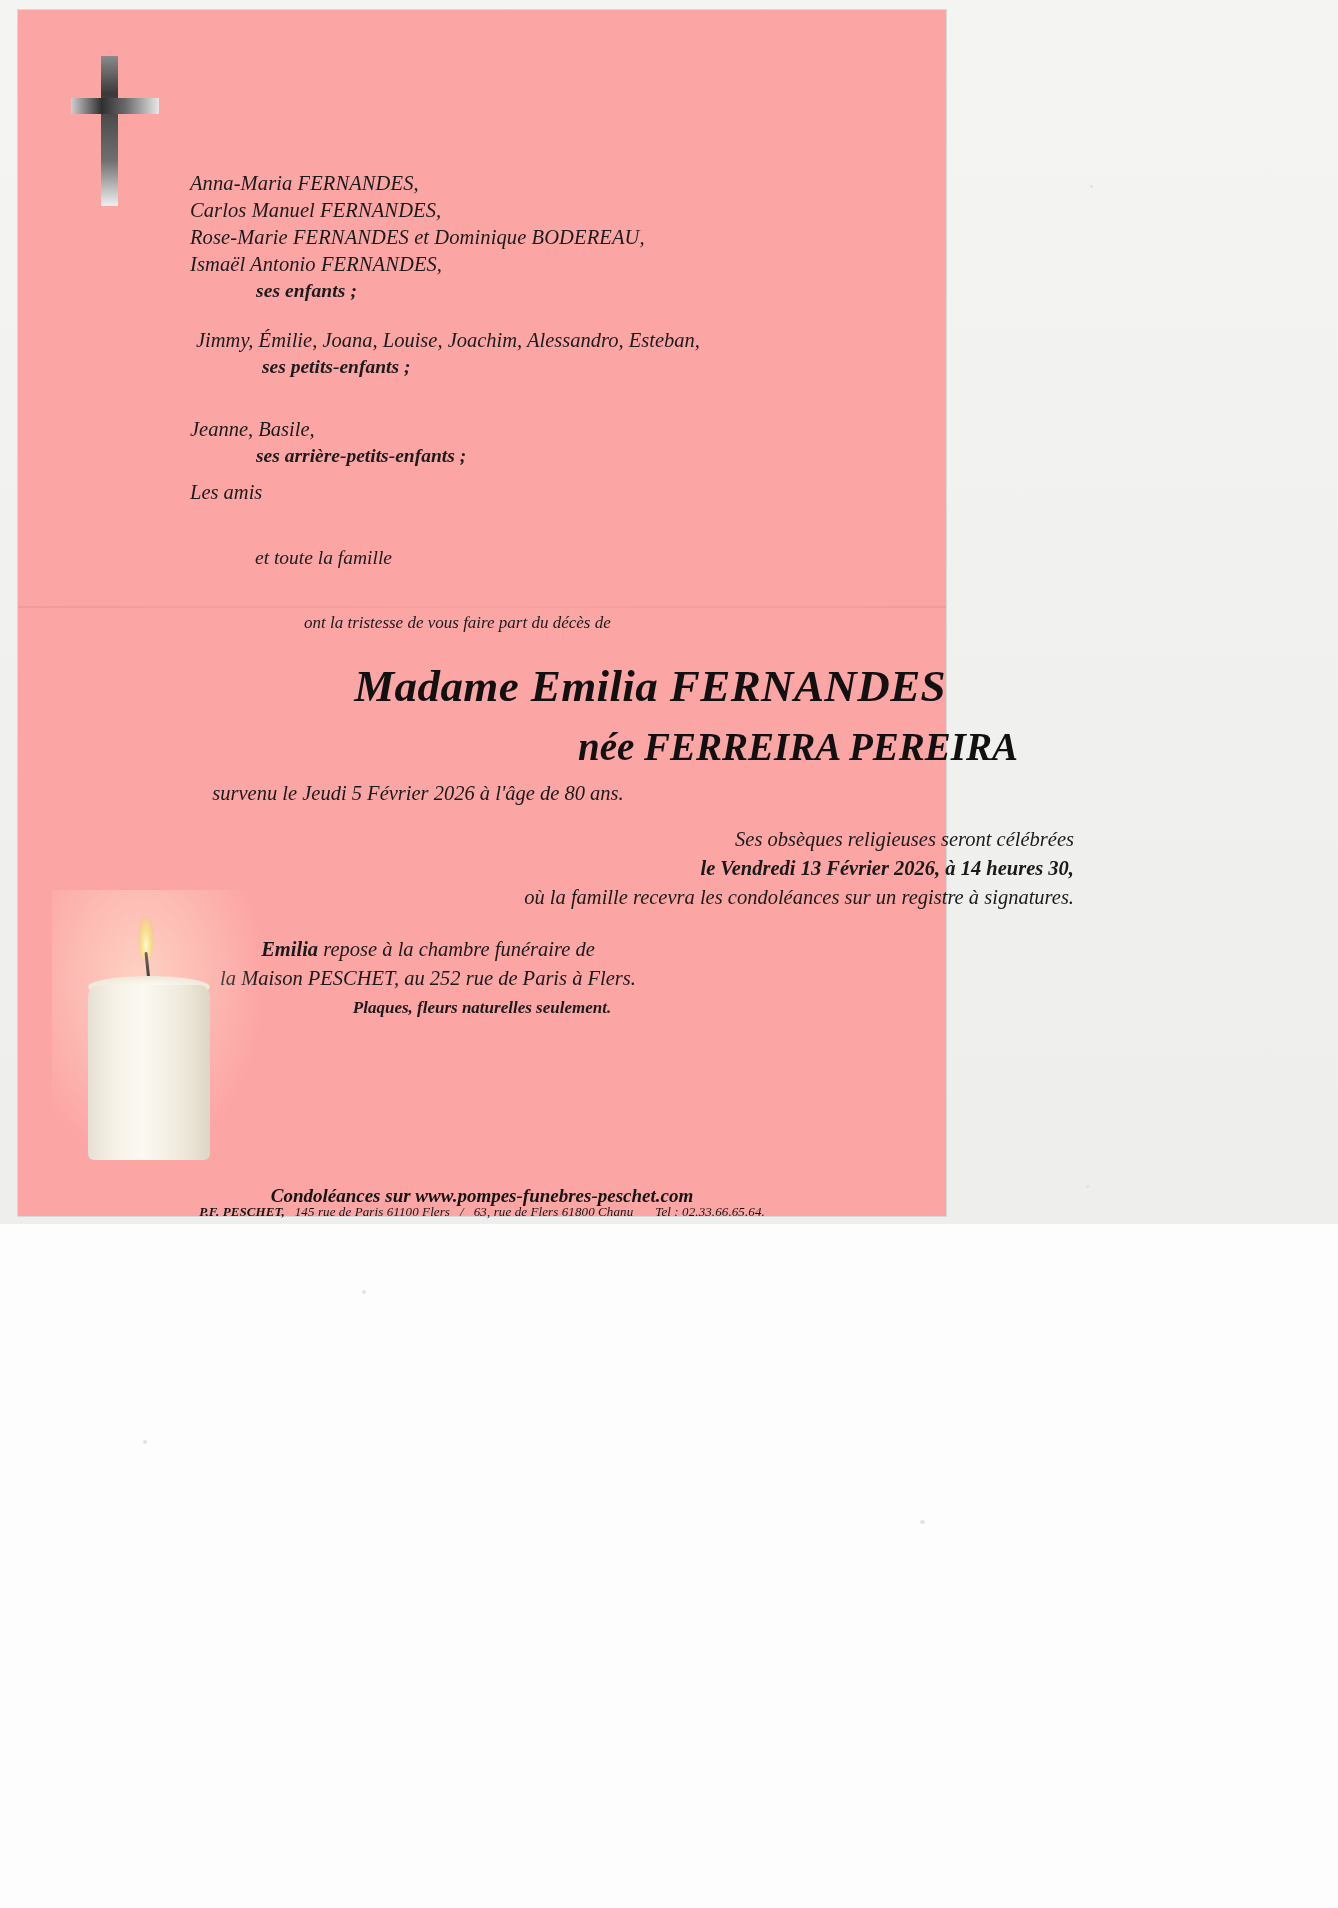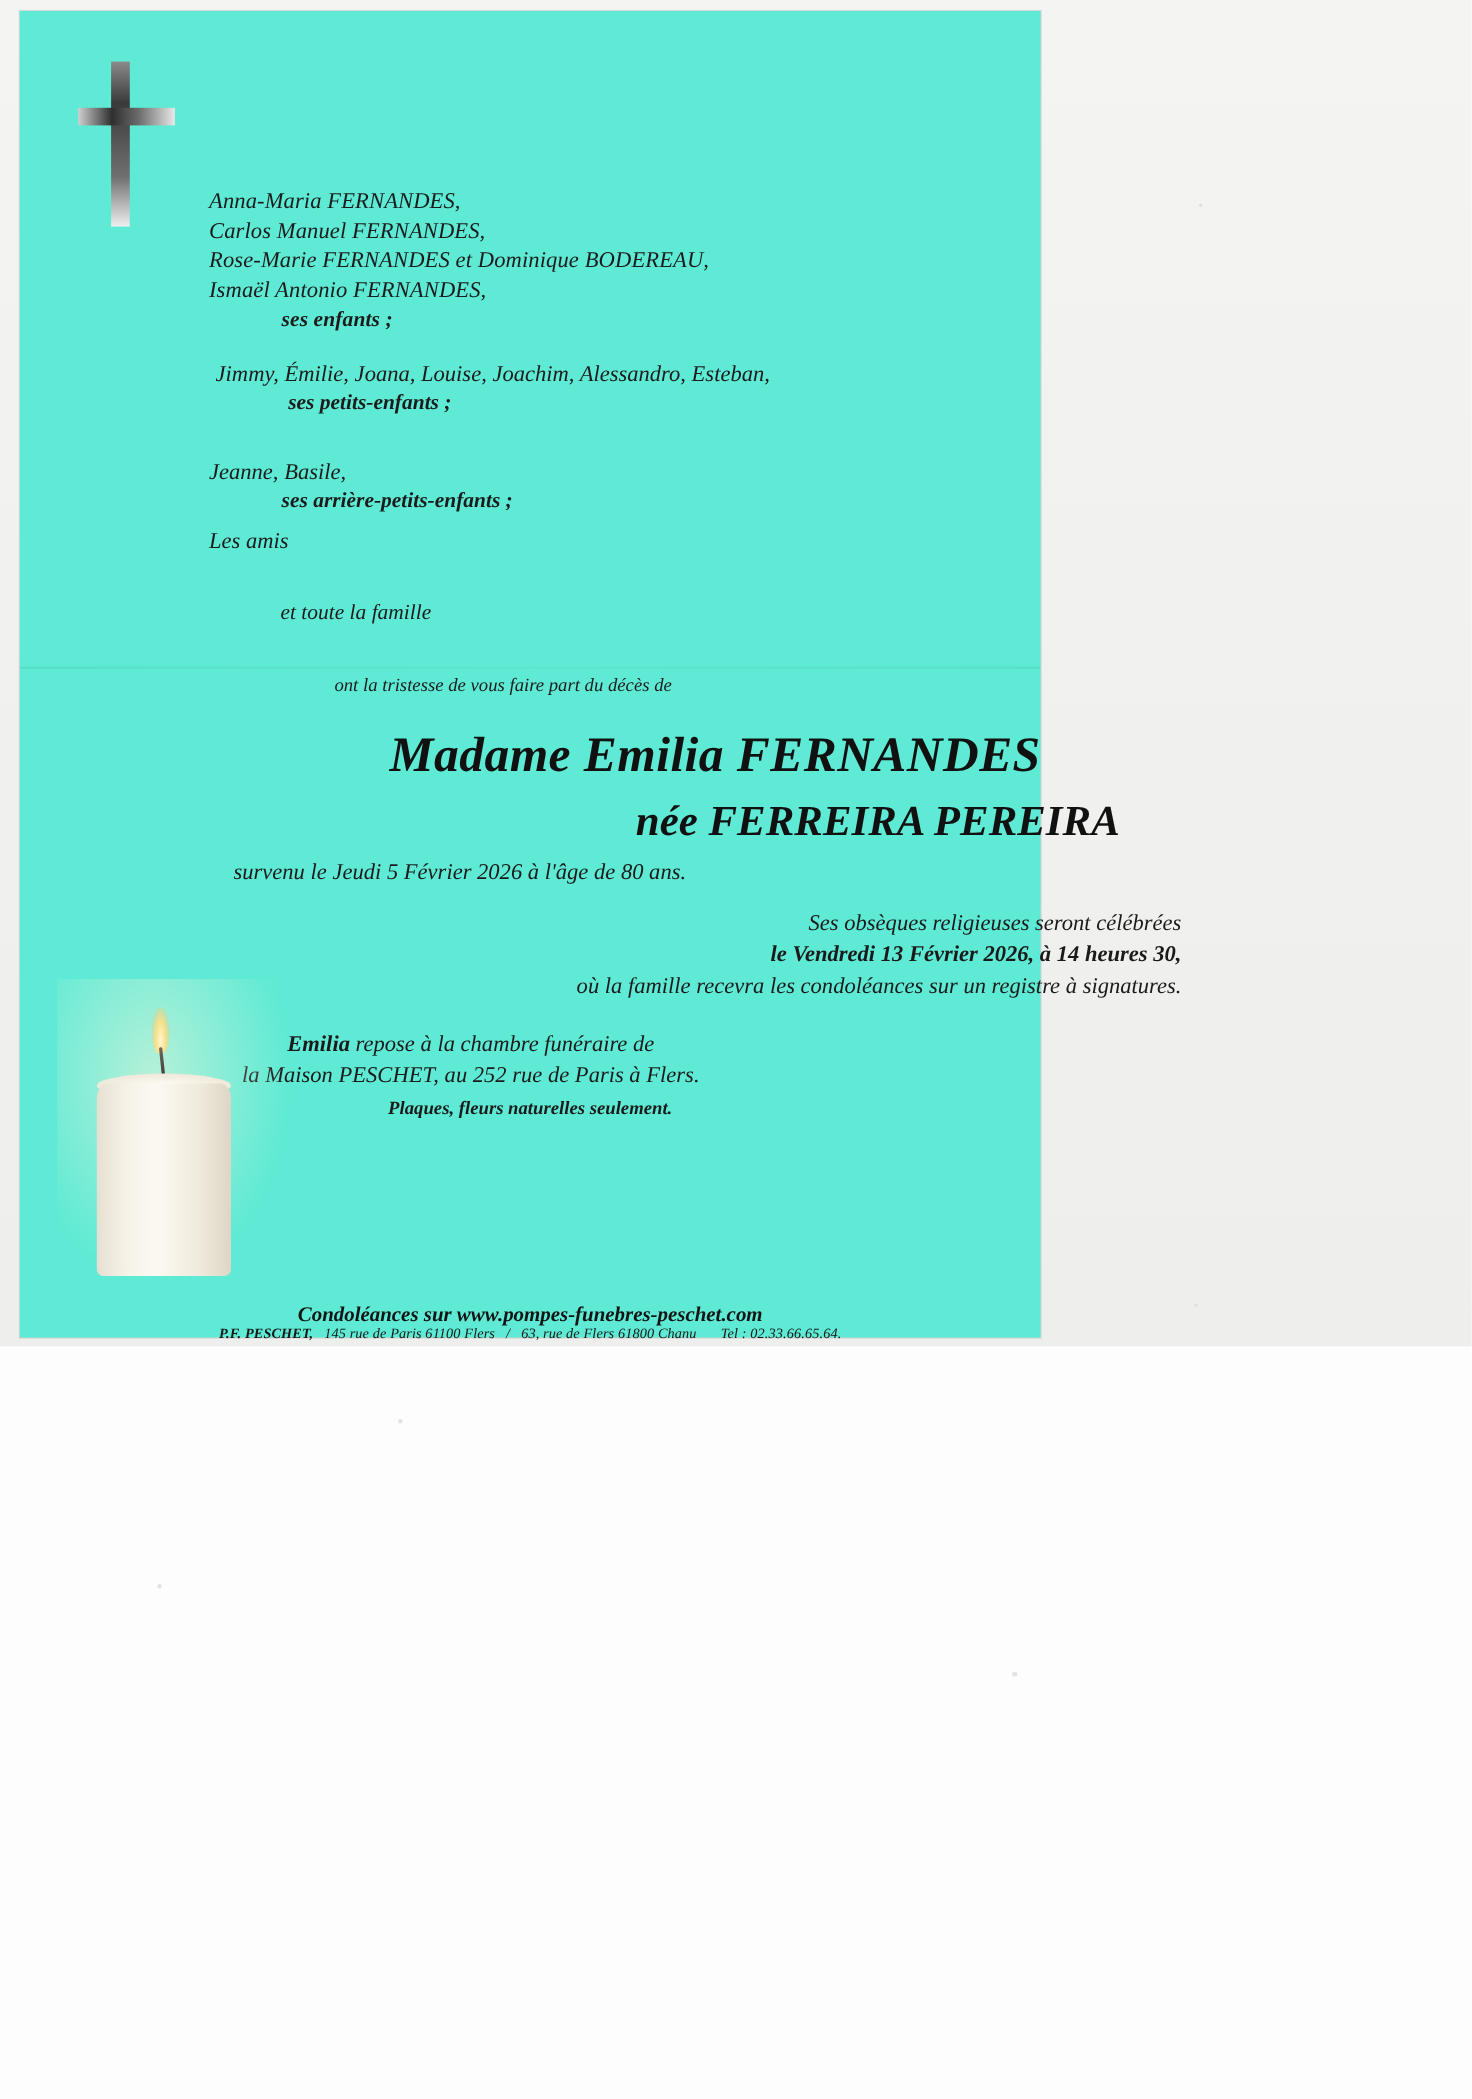--- a/index.html
+++ b/index.html
@@ -34,21 +34,21 @@
     background: linear-gradient(180deg,#f4f4f2 0%, #f0f0ee 60%, #eeeeec 100%);
   }
 
   
   .card {
     position: absolute;
     left: 18px;
     top: 10px;
     width: 928px;
     height: 1206px;
-    background: #5eead4;
+    background: #fca5a5;
     box-shadow: 0 0 0 1px #d8d8d6;
   }
   .card::after {
     
     content: "";
     position: absolute;
     left: 0; top: 596px;
     width: 100%; height: 2px;
     background: linear-gradient(90deg, rgba(0,0,0,0.055), rgba(0,0,0,0.02) 50%, rgba(0,0,0,0.05));
   }

